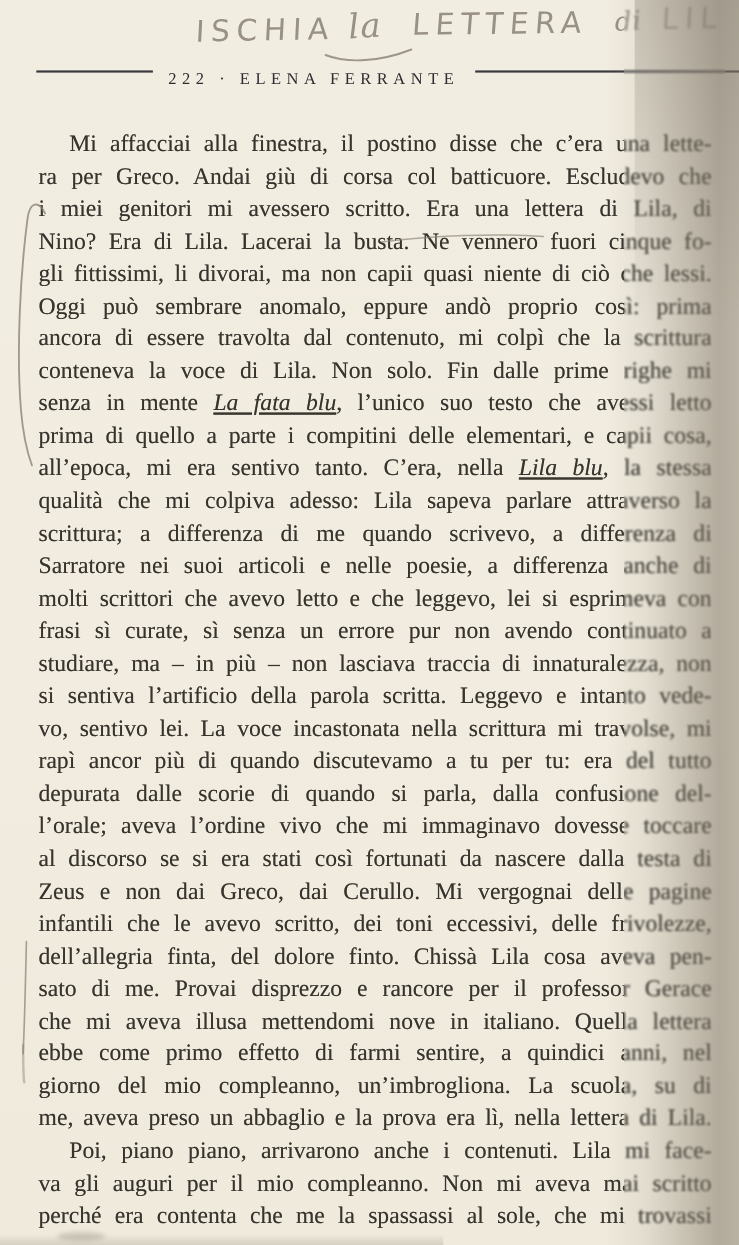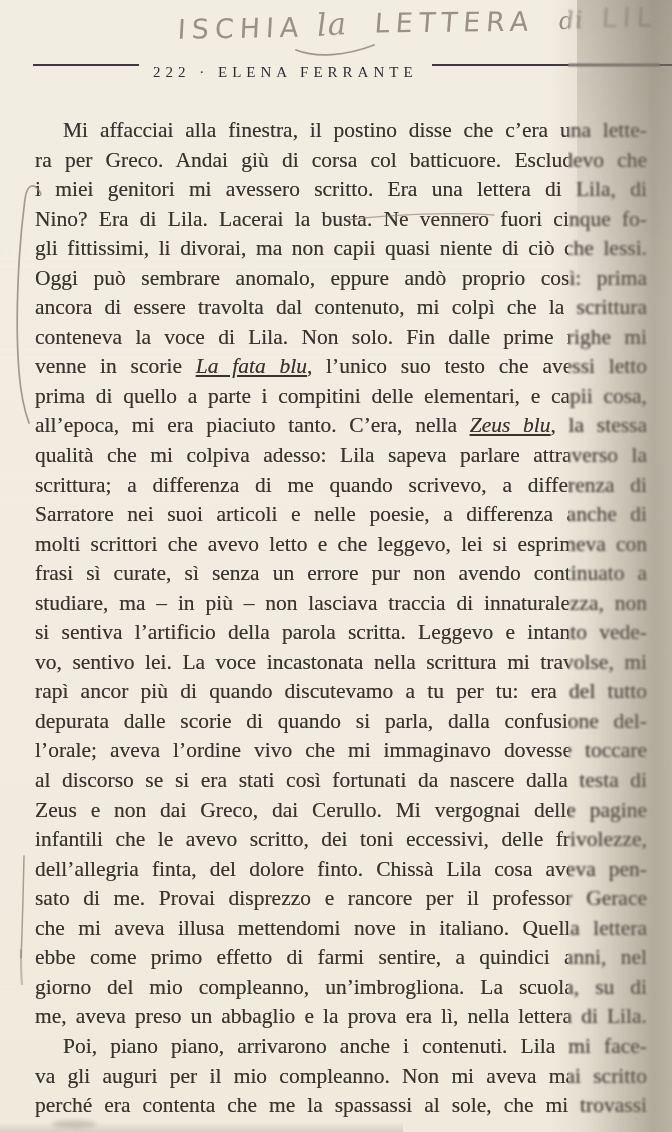--- a/index.html
+++ b/index.html
@@ -96,23 +96,23 @@
 
 <div class="body-text">
     <div class="line indent"><span>Mi affacciai alla finestra, il postino disse che c’era una lette-</span></div>
     <div class="line"><span>ra per Greco. Andai giù di corsa col batticuore. Escludevo che</span></div>
     <div class="line"><span>i miei genitori mi avessero scritto. Era una lettera di Lila, di</span></div>
     <div class="line"><span>Nino? Era di Lila. Lacerai la busta. Ne vennero fuori cinque fo-</span></div>
     <div class="line"><span>gli fittissimi, li divorai, ma non capii quasi niente di ciò che lessi.</span></div>
     <div class="line"><span>Oggi può sembrare anomalo, eppure andò proprio così: prima</span></div>
     <div class="line"><span>ancora di essere travolta dal contenuto, mi colpì che la scrittura</span></div>
     <div class="line"><span>conteneva la voce di Lila. Non solo. Fin dalle prime righe mi</span></div>
-    <div class="line"><span>venne in scorie </span><span class="it">La fata blu</span><span>, l’unico suo testo che avessi letto</span></div>
+    <div class="line"><span>senza in mente </span><span class="it">La fata blu</span><span>, l’unico suo testo che avessi letto</span></div>
     <div class="line"><span>prima di quello a parte i compitini delle elementari, e capii cosa,</span></div>
-    <div class="line"><span>all’epoca, mi era piaciuto tanto. C’era, nella </span><span class="it">Zeus blu</span><span>, la stessa</span></div>
+    <div class="line"><span>all’epoca, mi era sentivo tanto. C’era, nella </span><span class="it">Lila blu</span><span>, la stessa</span></div>
     <div class="line"><span>qualità che mi colpiva adesso: Lila sapeva parlare attraverso la</span></div>
     <div class="line"><span>scrittura; a differenza di me quando scrivevo, a differenza di</span></div>
     <div class="line"><span>Sarratore nei suoi articoli e nelle poesie, a differenza anche di</span></div>
     <div class="line"><span>molti scrittori che avevo letto e che leggevo, lei si esprimeva con</span></div>
     <div class="line"><span>frasi sì curate, sì senza un errore pur non avendo continuato a</span></div>
     <div class="line"><span>studiare, ma – in più – non lasciava traccia di innaturalezza, non</span></div>
     <div class="line"><span>si sentiva l’artificio della parola scritta. Leggevo e intanto vede-</span></div>
     <div class="line"><span>vo, sentivo lei. La voce incastonata nella scrittura mi travolse, mi</span></div>
     <div class="line"><span>rapì ancor più di quando discutevamo a tu per tu: era del tutto</span></div>
     <div class="line"><span>depurata dalle scorie di quando si parla, dalla confusione del-</span></div>

